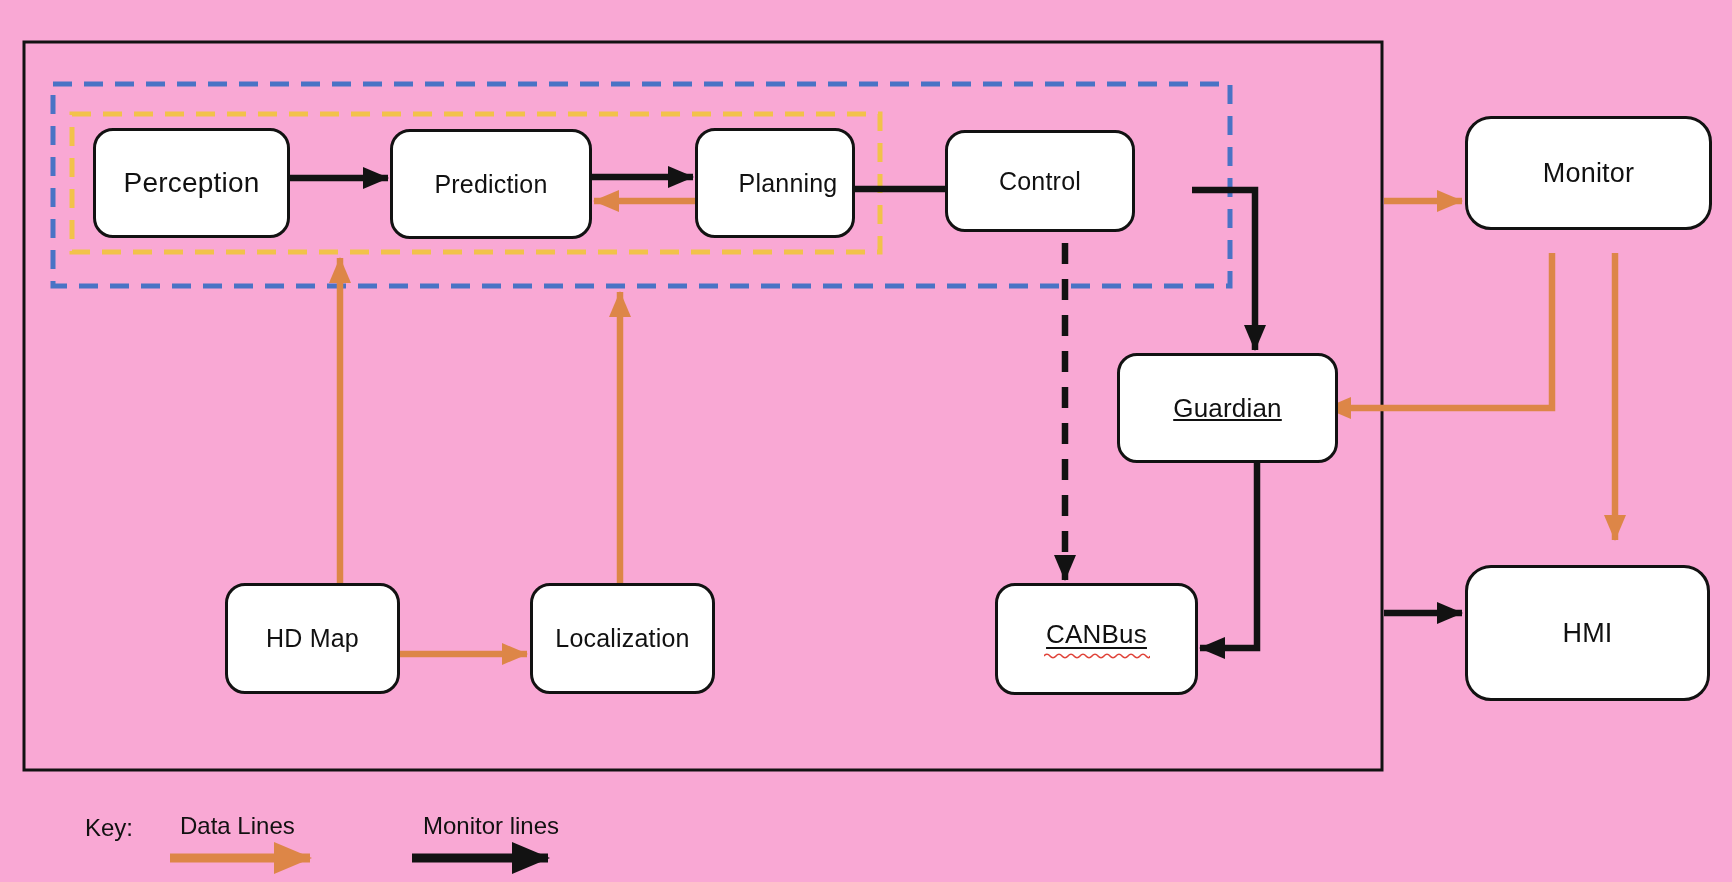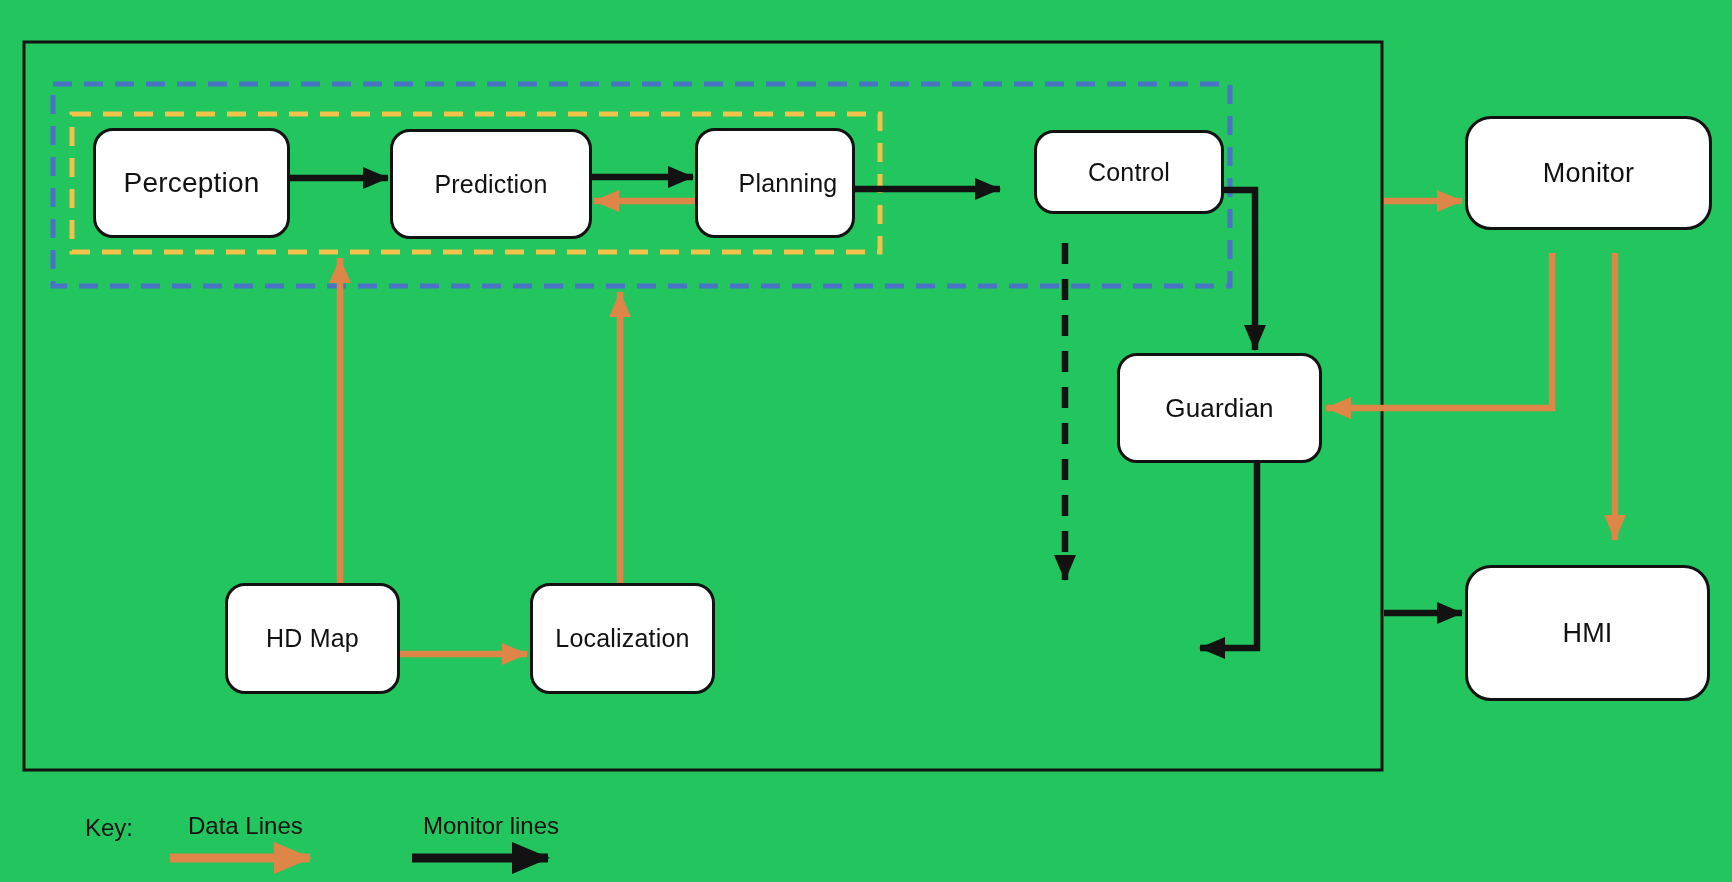--- a/index.html
+++ b/index.html
@@ -10,42 +10,42 @@
     --orange: #DD8647;
     --black: #121212;
     --blue: #4A73C5;
     --yellow: #F2C24A;
     --red: #E0443A;
   }
   #canvas {
     position: relative;
     width: 1732px; height: 882px;
     overflow: hidden;
-    background: #22c55e;
+    background: #f9a8d4;
   }
   #wires { position: absolute; left: 0; top: 0; z-index: 1; }
 
   .node {
     position: absolute;
     box-sizing: border-box;
     background: #ffffff;
     border: 3px solid var(--black);
     border-radius: 20px;
     display: flex; align-items: center; justify-content: center;
     flex-direction: column;
     z-index: 2;
     color: #111111;
   }
   .node .label { text-align: center; letter-spacing: 0.2px; }
 
   #n-perception   { left: 93px;   top: 128px; width: 197px; height: 110px; font-size: 28px; }
   #n-prediction   { left: 390px;  top: 129px; width: 202px; height: 110px; font-size: 25px; }
   #n-planning     { left: 695px;  top: 128px; width: 160px; height: 110px; font-size: 25px; padding-left: 26px; }
-  #n-control      { left: 1034px; top: 130px; width: 190px; height: 84px; font-size: 25px; }
-  #n-guardian     { left: 1117px; top: 353px; width: 205px; height: 110px; font-size: 26px; }
+  #n-control      { left: 945px; top: 130px; width: 190px; height: 102px; font-size: 25px; }
+  #n-guardian     { left: 1117px; top: 353px; width: 221px; height: 110px; font-size: 26px; text-decoration: underline; }
   #n-canbus       { left: 995px;  top: 583px; width: 203px; height: 112px; font-size: 26px; }
   #n-hdmap        { left: 225px;  top: 583px; width: 175px; height: 111px; font-size: 25px; align-items: center; }
   #n-localization { left: 530px;  top: 583px; width: 185px; height: 111px; font-size: 25px; justify-content: center; }
   #n-monitor      { left: 1465px; top: 116px; width: 247px; height: 114px; font-size: 27px; border-radius: 26px; }
   #n-hmi          { left: 1465px; top: 565px; width: 245px; height: 136px; font-size: 27px; border-radius: 26px; }
 
   #n-canbus .label {
     text-decoration: underline;
     text-decoration-thickness: 2px;
     text-underline-offset: 4px;
@@ -68,21 +68,21 @@
   .legend-sample.data    { stroke: var(--orange); stroke-width: 9px; }
   .legend-sample.control { stroke: var(--black); stroke-width: 9px; }
 
   .legend-text {
     position: absolute;
     z-index: 2;
     color: #111111;
     font-size: 24px;
   }
   #legend-key   { left: 85px;  top: 814px; }
-  #legend-data  { left: 180px; top: 812px; margin-left: 8px; }
+  #legend-data  { left: 180px; top: 812px; }
   #legend-ctrl  { left: 423px; top: 812px; }
 </style>
 </head>
 <body>
 
 <div id="canvas">
 
   <svg id="wires" width="1732" height="882" viewBox="0 0 1732 882">
     <defs>
       <marker id="ah-black" markerUnits="userSpaceOnUse" markerWidth="26" markerHeight="22" refX="25" refY="11" orient="auto">
@@ -132,20 +132,26 @@
   </div>
   <div class="node" id="n-planning">
     <span class="label">Planning</span>
   </div>
   <div class="node" id="n-control">
     <span class="label">Control</span>
   </div>
   <div class="node" id="n-guardian">
     <span class="label">Guardian</span>
   </div>
+  <div class="node" id="n-canbus">
+    <span class="label">CANBus</span>
+    <svg class="squiggle" width="106" height="8" viewBox="0 0 106 8">
+      <path d="M0 4 Q3 0.5 6 4 T12 4 T18 4 T24 4 T30 4 T36 4 T42 4 T48 4 T54 4 T60 4 T66 4 T72 4 T78 4 T84 4 T90 4 T96 4 T102 4 T106 4" fill="none" stroke="#E0443A" stroke-width="1.6"></path>
+    </svg>
+  </div>
   <div class="node" id="n-hdmap">
     <span class="label">HD Map</span>
   </div>
   <div class="node" id="n-localization">
     <span class="label">Localization</span>
   </div>
   <div class="node" id="n-monitor">
     <span class="label">Monitor</span>
   </div>
   <div class="node" id="n-hmi">

